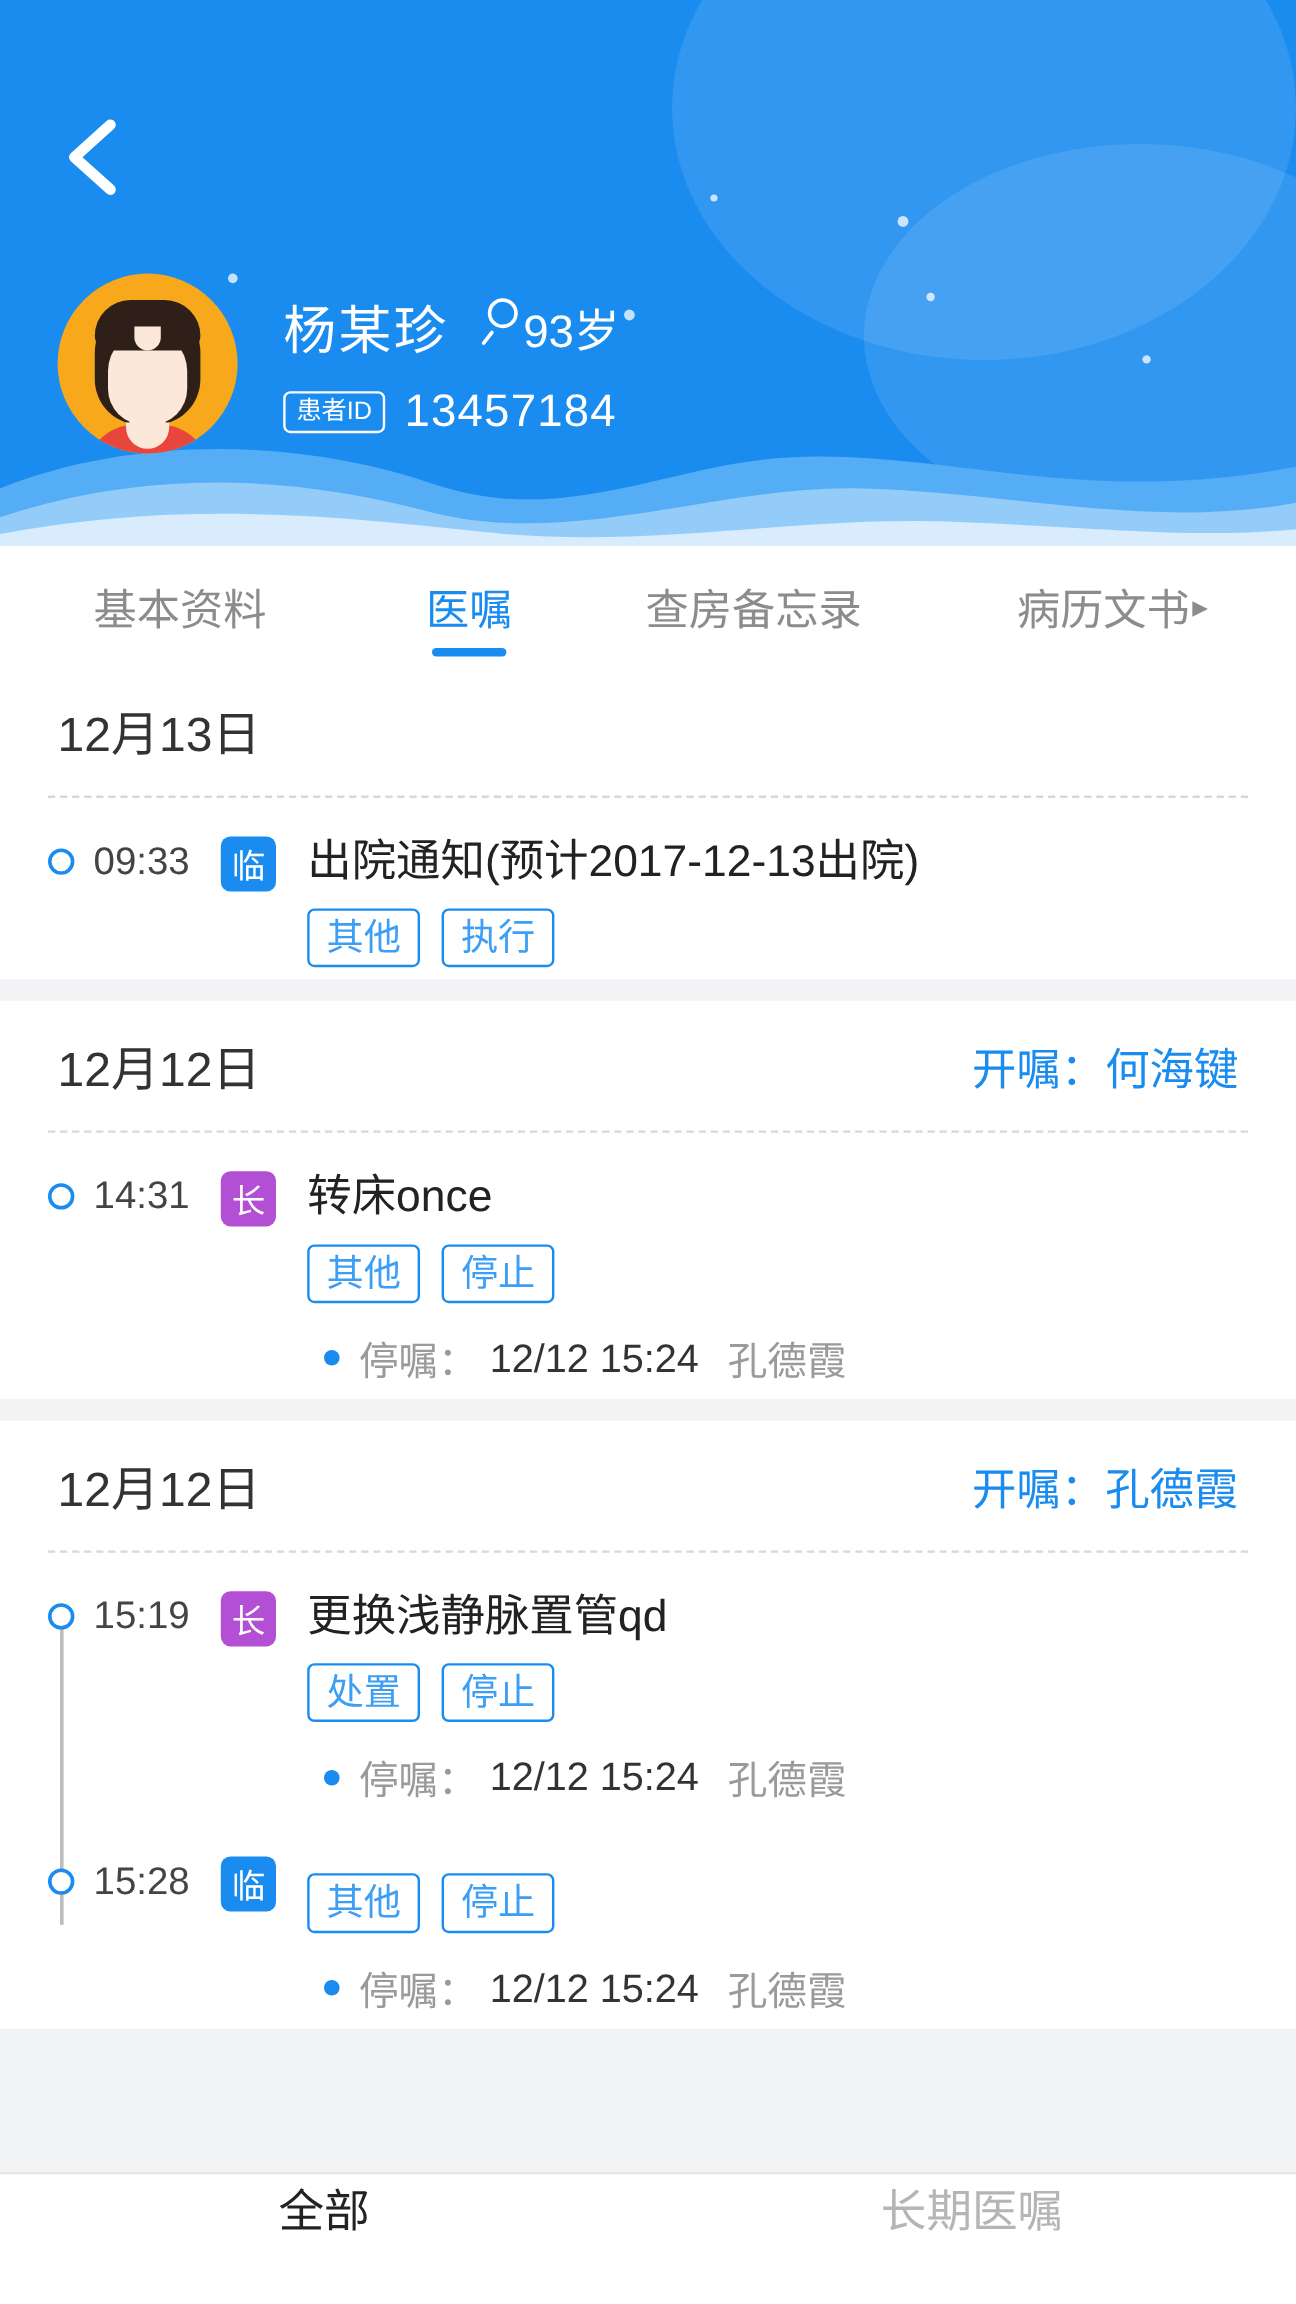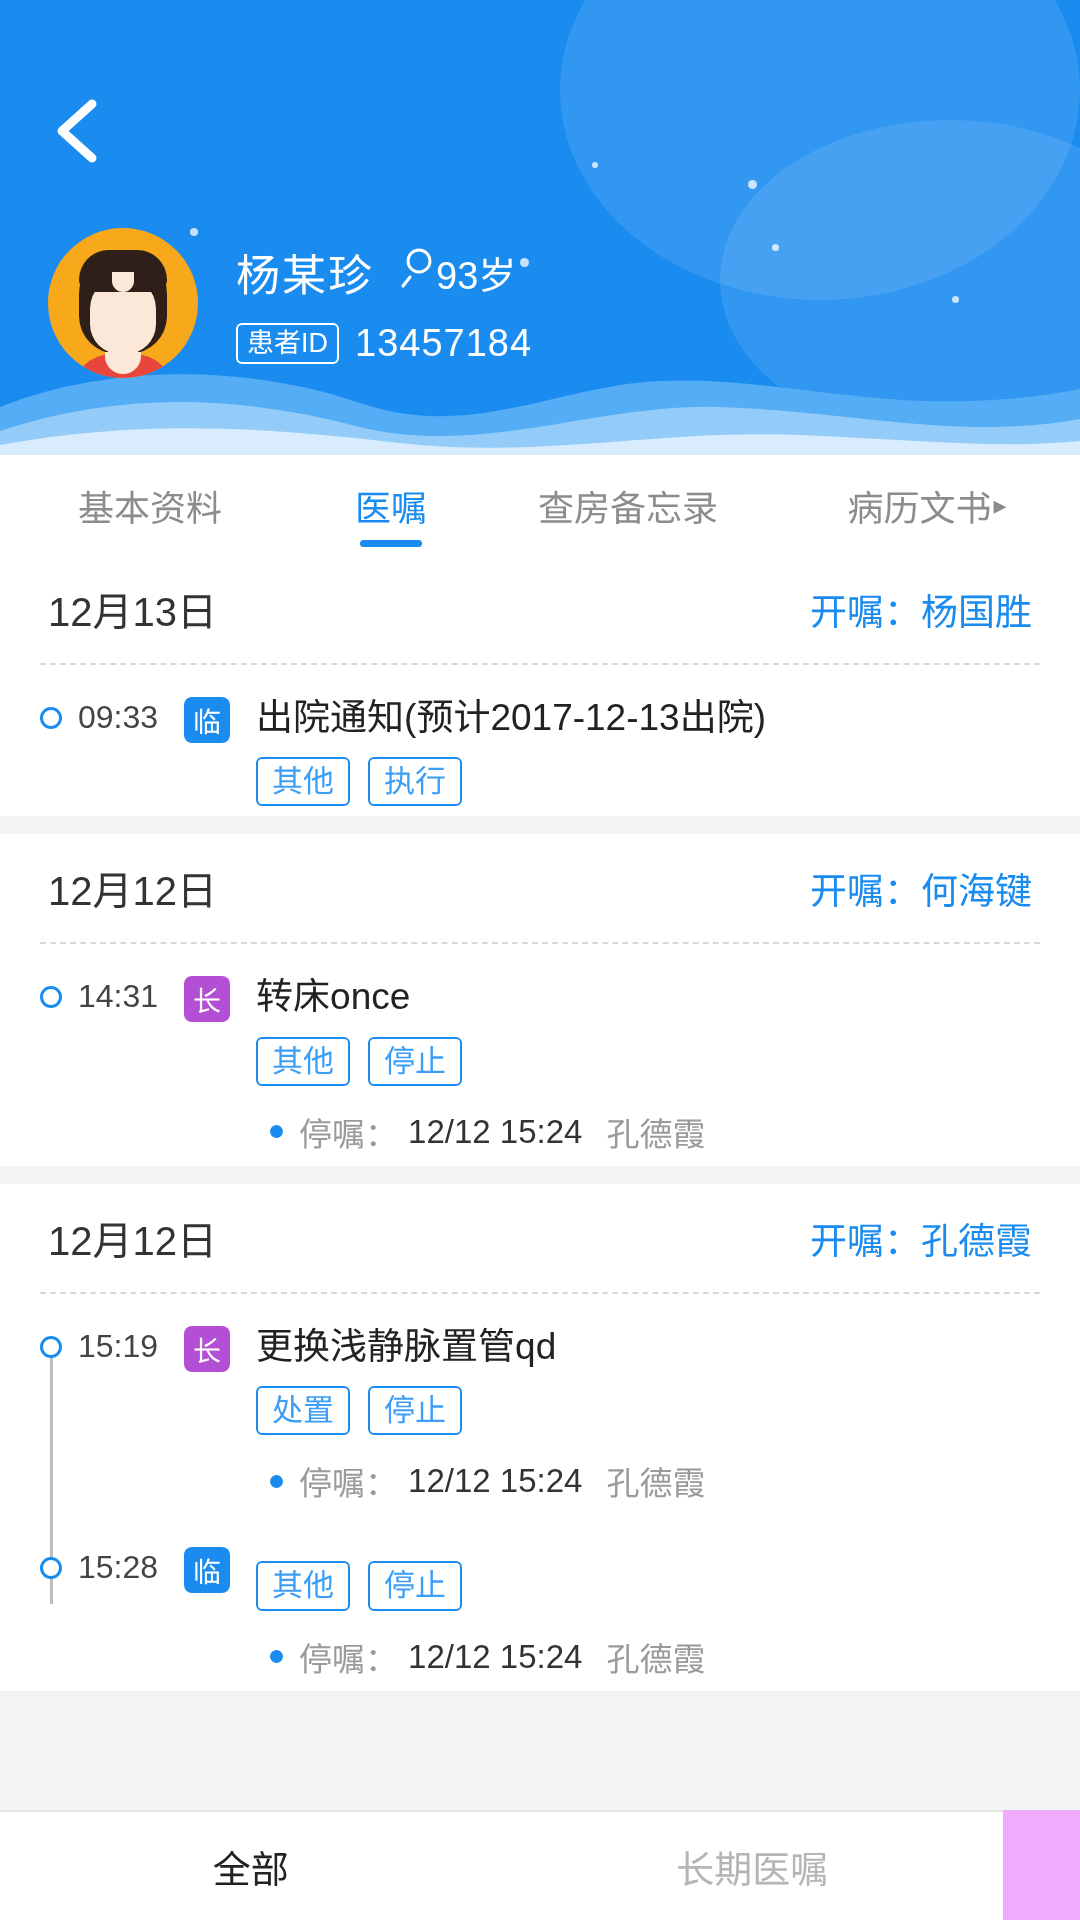--- a/index.html
+++ b/index.html
@@ -67,21 +67,21 @@
 
   .p-info{ margin-left:38px; padding-top:12px; }
   .p-name-line{ display:flex; align-items:center; }
   .p-name{ font-size:44px; color:#ffffff; letter-spacing:2px; }
   .gender-wrap{ display:flex; align-items:flex-start; margin-left:26px; }
   .gender-icon{ margin-right:2px; }
   .p-age{ font-size:38px; color:#ffffff; }
   .p-id-line{ display:flex; align-items:center; margin-top:18px; }
   .id-chip{
     border:2px solid #ffffff; border-radius:6px;
-    padding:2px 9px; font-size:27px; color:#ffffff; line-height:1.25;
+    padding:2px 9px; font-size:21px; color:#ffffff; line-height:1.25;
   }
   .p-id{ font-size:38px; color:#ffffff; margin-left:16px; letter-spacing:1px; }
 
   .wave{ position:absolute; left:0; bottom:0; width:1080px; height:110px; z-index:4; }
 
   
   .tabs{
     position:relative; width:1080px; height:100px; background:#ffffff;
     display:flex; align-items:center; z-index:5;
   }
@@ -146,23 +146,23 @@
   .note-label{ font-size:33px; color:#9a9a9a; margin-left:16px; }
   .note-time{ font-size:33px; color:#333333; margin-left:10px; }
   .note-by{ font-size:33px; color:#9a9a9a; margin-left:24px; }
 
   .connector{
     position:absolute; left:50px; width:3px; background:#bdbdbd; z-index:1;
   }
 
   
   .bottom-bar{
-    position:absolute; left:0; bottom:0; width:1003px; height:110px;
+    position:absolute; left:0; bottom:0; width:1080px; height:110px;
     background:#ffffff; border-top:2px solid #e6e6e6;
-    display:flex; align-items:center;
+    display:flex; 
   }
   .bn{
     flex:1 1 0; text-align:center; font-size:38px; color:#b5b5b5; cursor:pointer;
   }
   .bn.active{ color:#222222; }
 </style>
 </head>
 <body>
 
 <div id="app">
@@ -234,21 +234,20 @@
         <span class="tab-arrow">▸</span>
       </span>
     </div>
   </div>
 
   <div class="scroll">
 
     <div class="card">
       <div class="card-head">
         <span class="card-date">12月13日</span>
-        <span class="card-doctor"><span>开嘱：</span><span>杨国胜</span></span>
       </div>
       <div class="dash"></div>
       <div class="order">
         <div class="order-main">
           <span class="ring"></span>
           <span class="o-time">09:33</span>
           <span class="type-badge lin">临</span>
           <div class="o-body">
             <div class="o-title">出院通知(预计2017-12-13出院)</div>
             <div class="chips">

